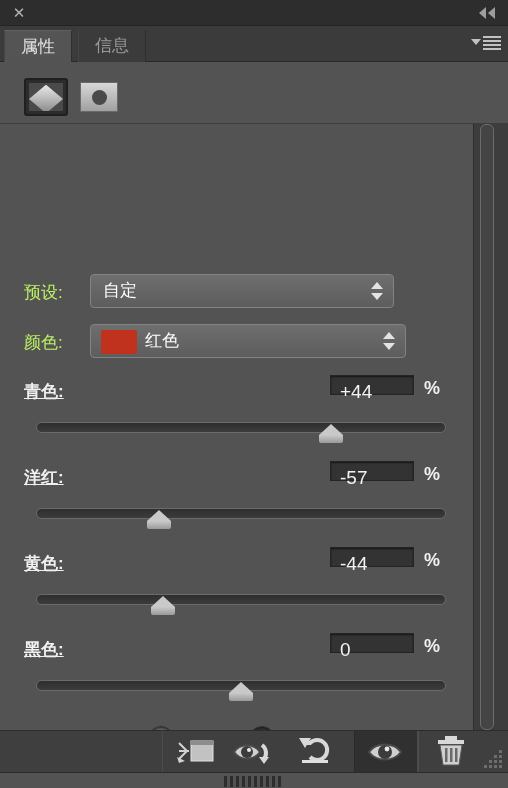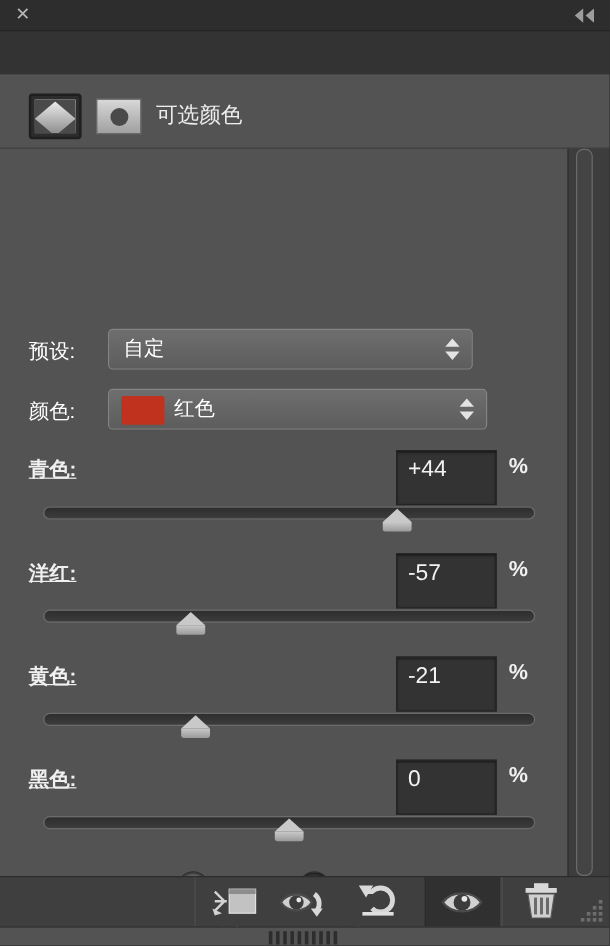--- a/index.html
+++ b/index.html
@@ -135,21 +135,21 @@
   }
   .scroll-gutter .track {
     position: absolute; left: 6px; top: 0;
     width: 14px; height: 100%;
     background: #444444;
   }
 
   
   .row-label {
     position: absolute;
-    font-size: 17px; color: #ffffff;
+    font-size: 17px; color: #bef264;
   }
   .dropdown {
     position: absolute;
     height: 34px;
     background: linear-gradient(180deg, #6e6e6e 0%, #5d5d5d 100%);
     border: 1px solid #838383;
     border-radius: 4px;
     cursor: pointer;
   }
   .dropdown .val {
@@ -176,21 +176,21 @@
   .dropdown .val.with-swatch { left: 54px; }
 
   
   .slider-row { position: absolute; left: 0; width: 473px; }
   .ch-label {
     position: absolute; left: 24px; top: 8px;
     font-size: 17px; color: #f0f0f0; font-weight: bold; text-decoration: underline;
   }
   .val-field {
     position: absolute; top: 3px;
-    left: 330px; width: 84px; height: 46px;
+    left: 330px; width: 84px; height: 20px;
     background: #333333;
     border: 1px solid #242424;
     box-shadow: inset 0 1px 2px rgba(0,0,0,.6);
   }
   .val-field span {
     position: absolute; left: 9px; top: 0;
     line-height: 32px; font-size: 19px; color: #f2f2f2;
   }
   .pct {
     position: absolute; left: 424px; top: 6px;
@@ -291,29 +291,41 @@
   <div class="titlebar">
     <div class="close-x">✕</div>
     <div class="collapse-btn">
       <svg width="24" height="18" viewBox="0 0 24 18">
         <polygon points="10,3 10,15 3,9" fill="#9d9d9d"></polygon>
         <polygon points="19,3 19,15 12,9" fill="#9d9d9d"></polygon>
       </svg>
     </div>
   </div>
 
+  <div class="tabstrip">
+    <div class="tab active" style="left:4px">属性</div>
+    <div class="tab" style="left:78px">信息</div>
+    <div class="menu-btn">
+      <div class="menu-tri"></div>
+      <div class="menu-lines">
+        <i></i>
+          <i></i>
+          <i></i>
+          <i></i>
+      </div>
+    </div>
+  </div>
 
   <div class="layerhead"></div>
   <div class="adj-thumb">
     <div class="inner"></div>
   </div>
   <div class="mask-thumb">
     <div class="dot"></div>
   </div>
-  <div class="layer-title">可选颜色</div>
 
   <div class="body">
 
     <div class="row-label" style="left:24px; top:157px;">预设:</div>
     <div class="dropdown" style="left:90px; top:150px; width:304px;text-align:right;">
       <div class="val">自定</div>
       <div class="dd-arrows">
         <div class="up"></div>
           <div class="dn"></div>
       </div>
@@ -345,21 +357,21 @@
         <span>-57</span>
       </div>
       <div class="pct">%</div>
       <div class="track"></div>
       <div class="thumb" id="thumb1" style="left: 159px;"></div>
     </div>
 
     <div class="slider-row" style="top:420px;">
       <div class="ch-label">黄色:</div>
       <div class="val-field">
-        <span>-21</span>
+        <span>-44</span>
       </div>
       <div class="pct">%</div>
       <div class="track"></div>
       <div class="thumb" id="thumb2" style="left: 163.1px;"></div>
     </div>
 
     <div class="slider-row" style="top:506px;">
       <div class="ch-label">黑色:</div>
       <div class="val-field">
         <span>0</span>

